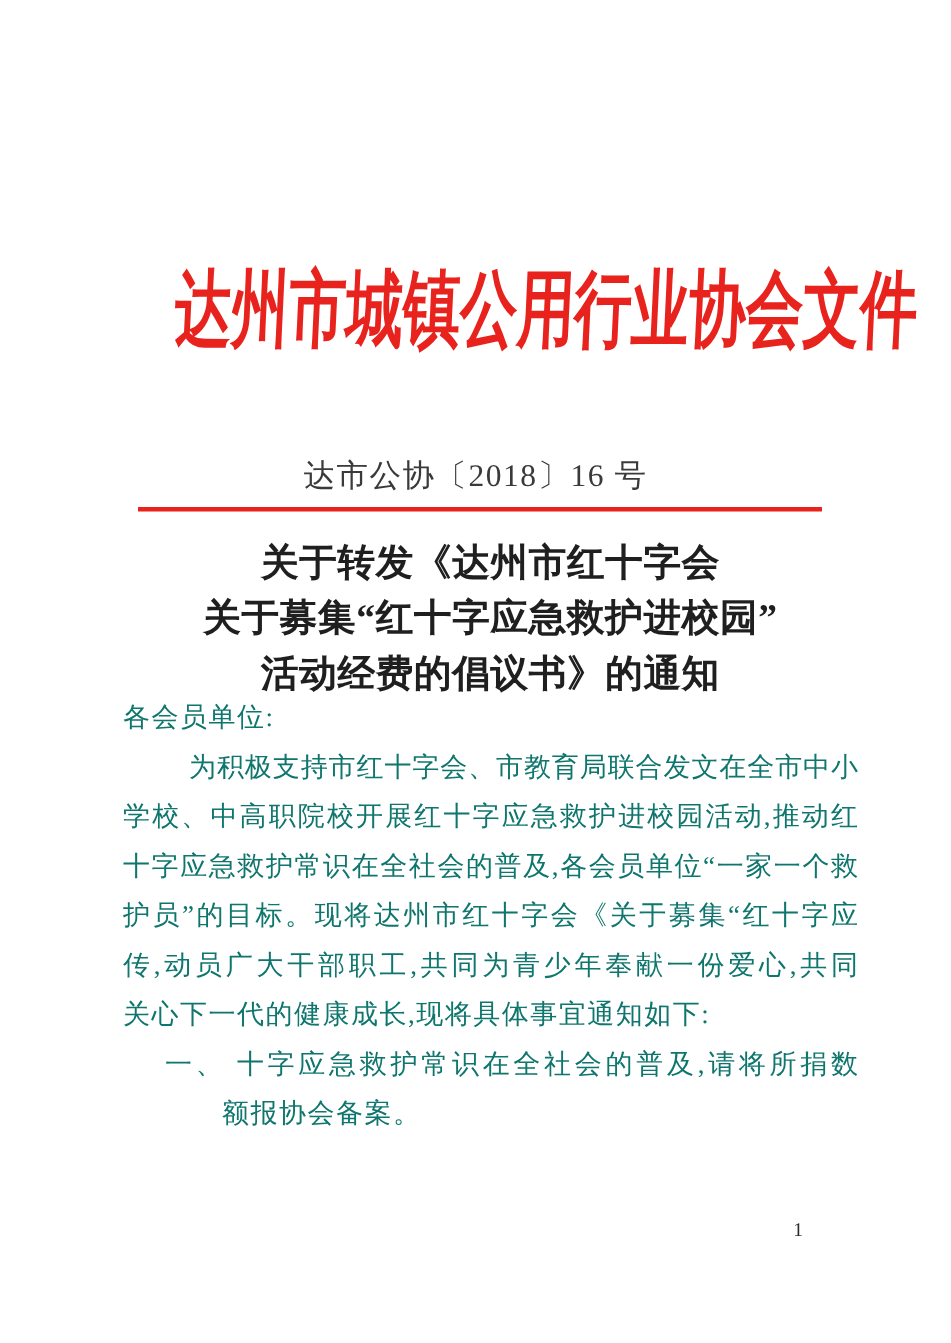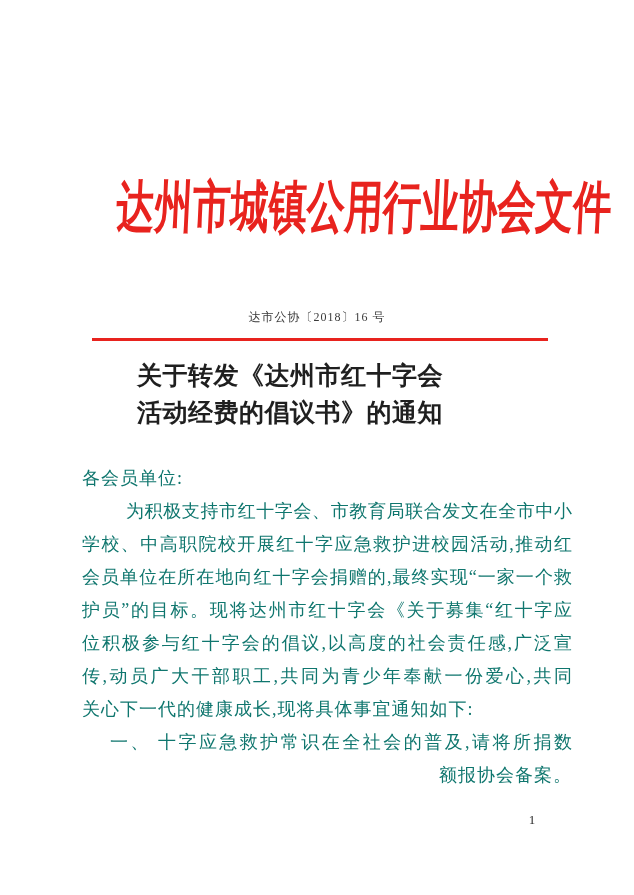--- a/index.html
+++ b/index.html
@@ -32,21 +32,21 @@
     letter-spacing: 0px;
   }
 
   
   .doc-number {
     position: absolute;
     top: 306px;
     left: 0;
     width: 634px;
     text-align: center;
-    font-size: 12px;
+    font-size: 21px;
     line-height: 22px;
     color: #3a3a3a;
     letter-spacing: 1px;
   }
 
   
   .red-line {
     position: absolute;
     top: 338px;
     left: 92px;
@@ -56,20 +56,21 @@
   }
 
   
   .title {
     position: absolute;
     top: 357px;
     left: 0;
     width: 580px;
     text-align: center;
     color: #1f1f1f;
+    padding-left: 37px;
   }
   .title-line {
     font-size: 25px;
     line-height: 37px;
     font-weight: bold;
     letter-spacing: 0.5px;
   }
 
   
   .body-text {
@@ -87,21 +88,21 @@
     white-space: nowrap;
   }
   .body-line.just {
     white-space: normal;
     letter-spacing: 0;
     text-align: justify;
     text-align-last: justify;
   }
   .body-line.ind2 { text-indent: 44px; }
   .body-line.indL { text-indent: 28px; }
-  .body-line.cont { padding-left: 66px; text-align: right; }
+  .body-line.cont { padding-left: 66px; }
 
   
   .page-number {
     position: absolute;
     top: 812px;
     left: 520px;
     width: 24px;
     text-align: center;
     font-size: 13px;
     color: #2a2a2a;
@@ -115,30 +116,30 @@
   <div class="letterhead">
     <span class="letterhead-inner">达州市城镇公用行业协会文件</span>
   </div>
 
   <div class="doc-number">达市公协〔2018〕16 号</div>
 
   <div class="red-line"></div>
 
   <div class="title">
     <div class="title-line">关于转发《达州市红十字会</div>
+    <div class="title-line">关于募集“红十字应急救护进校园”</div>
     <div class="title-line">活动经费的倡议书》的通知</div>
   </div>
 
   <div class="body-text">
     <div class="body-line">各会员单位:</div>
     <div class="body-line ind2 just">为积极支持市红十字会、市教育局联合发文在全市中小</div>
     <div class="body-line just">学校、中高职院校开展红十字应急救护进校园活动,推动红</div>
-    <div class="body-line just">会员单位在所在地向红十字会捐赠的,最终实现“一家一个救</div>
+    <div class="body-line just">十字应急救护常识在全社会的普及,各会员单位“一家一个救</div>
     <div class="body-line just">护员”的目标。现将达州市红十字会《关于募集“红十字应</div>
-    <div class="body-line just">位积极参与红十字会的倡议,以高度的社会责任感,广泛宣</div>
     <div class="body-line just">传,动员广大干部职工,共同为青少年奉献一份爱心,共同</div>
     <div class="body-line">关心下一代的健康成长,现将具体事宜通知如下:</div>
     <div class="body-line indL just">一、 十字应急救护常识在全社会的普及,请将所捐数</div>
     <div class="body-line cont">额报协会备案。</div>
   </div>
 
   <div class="page-number">1</div>
 
 </div>
 

